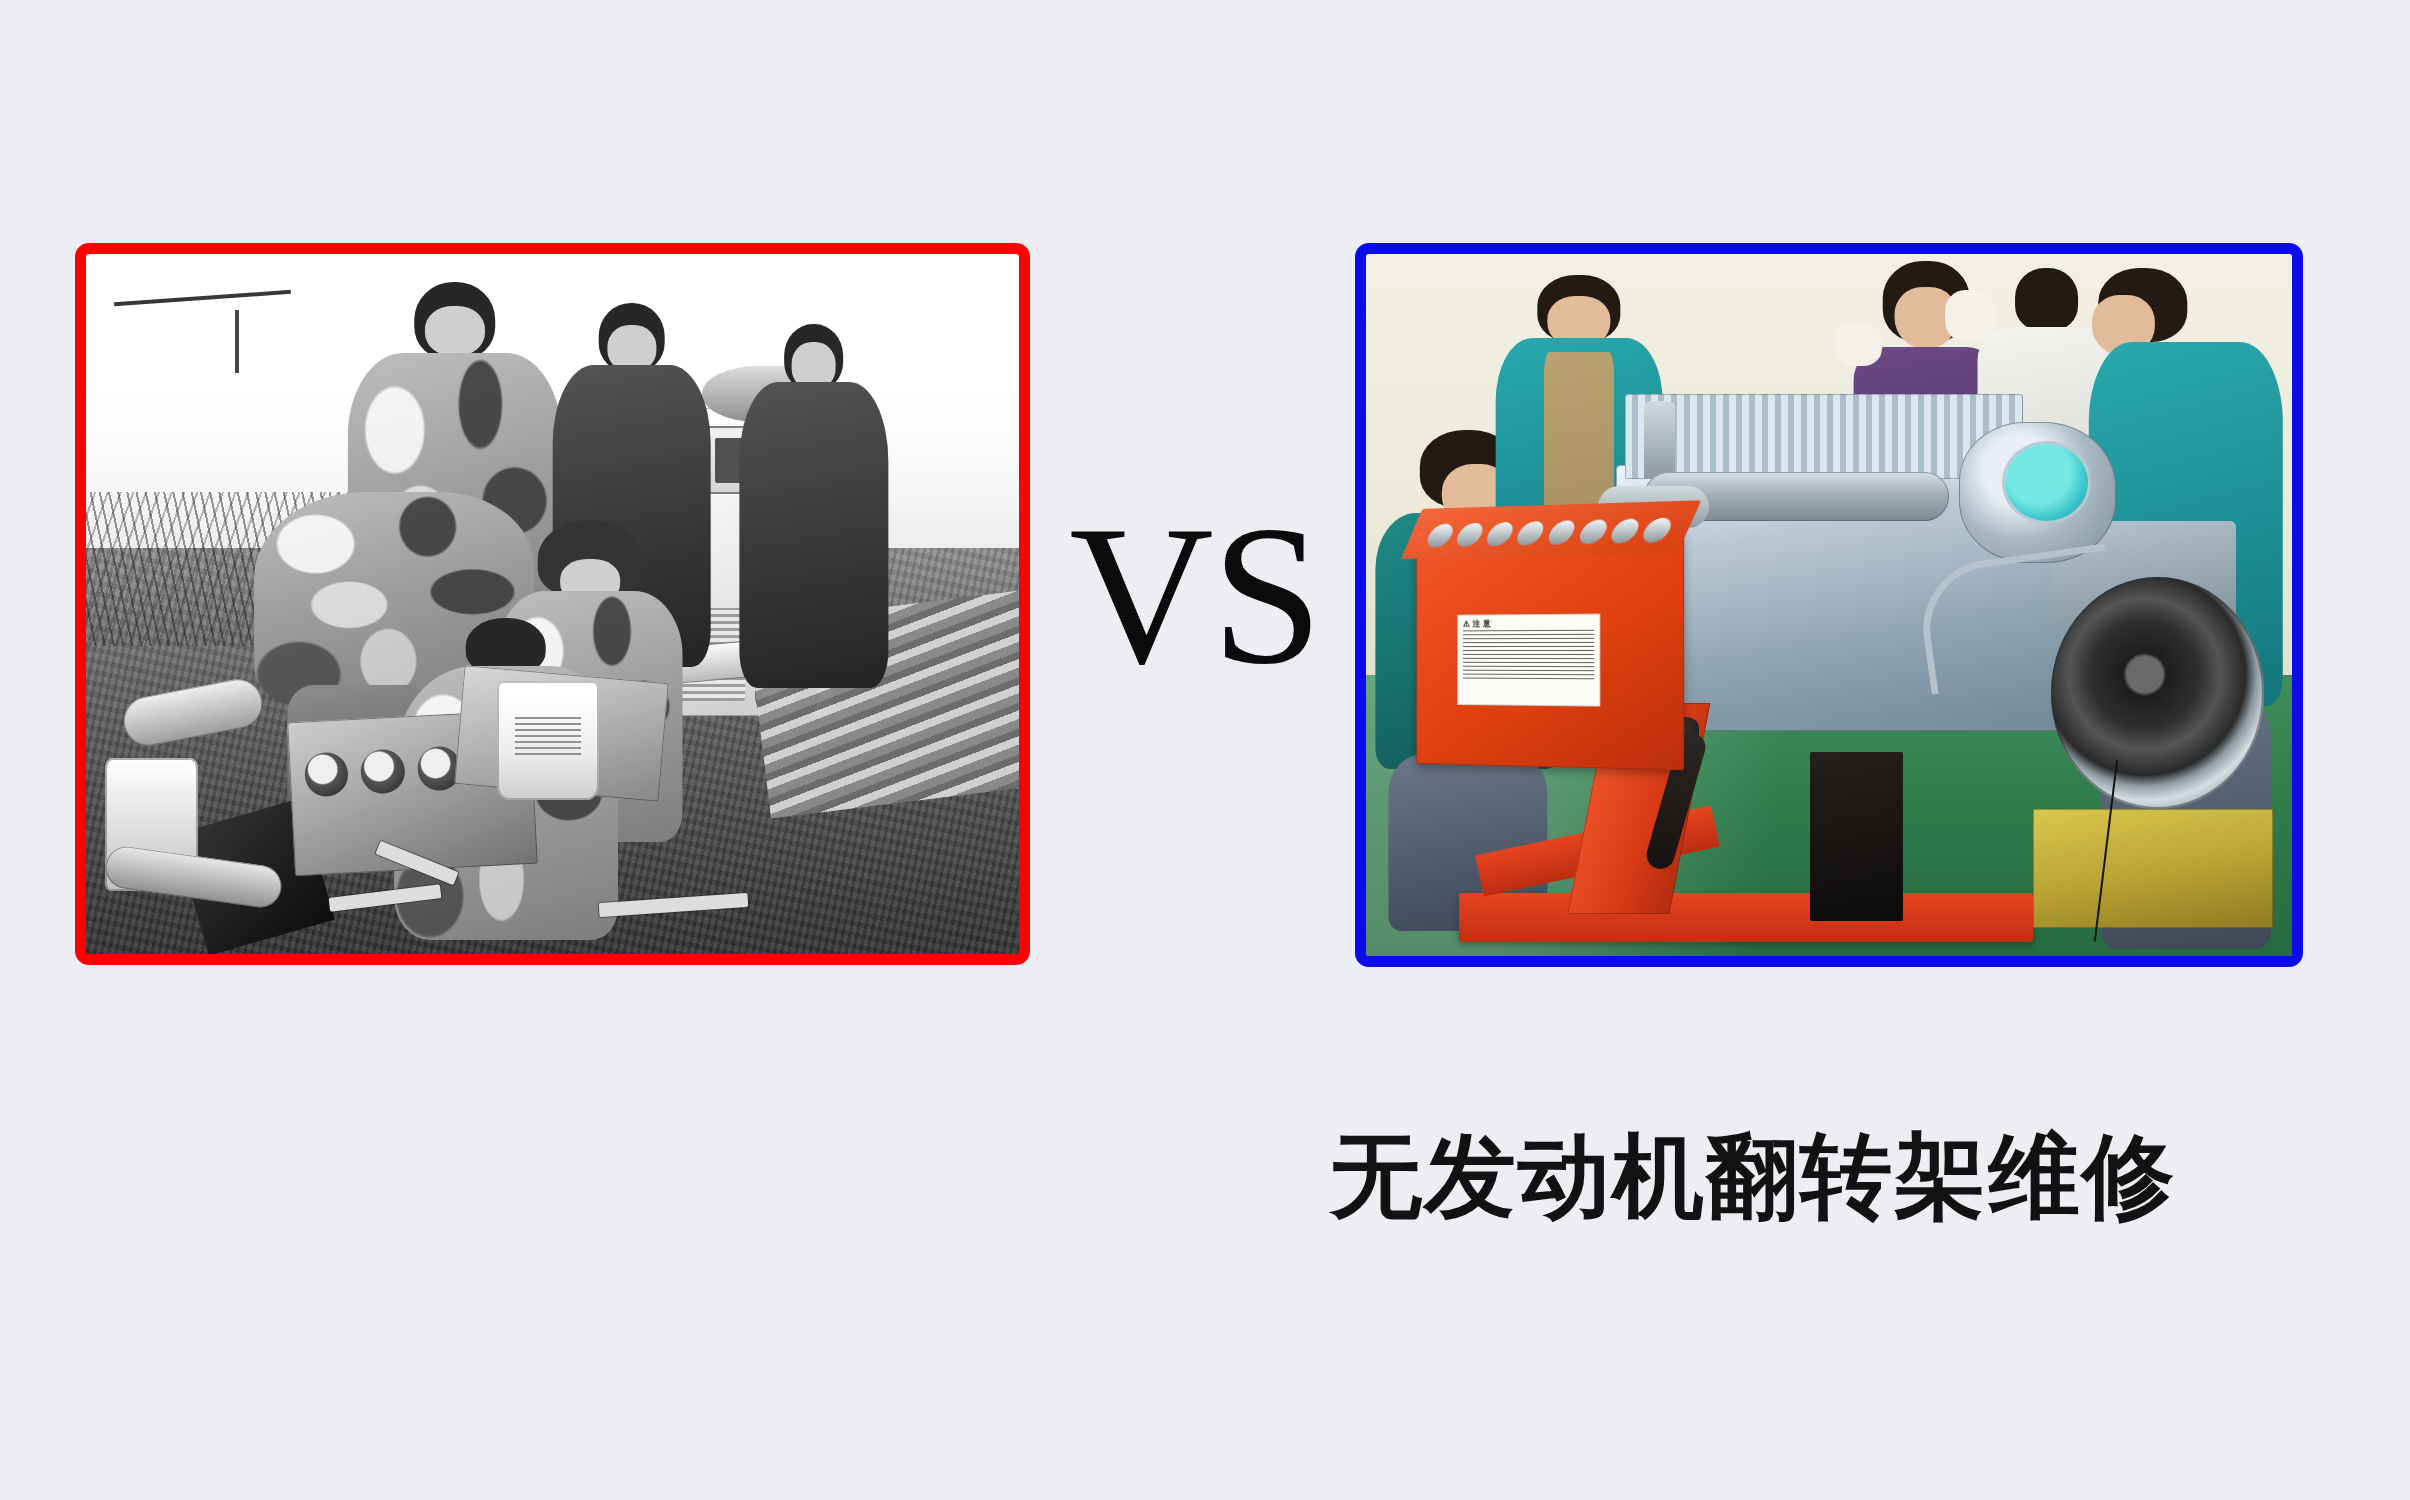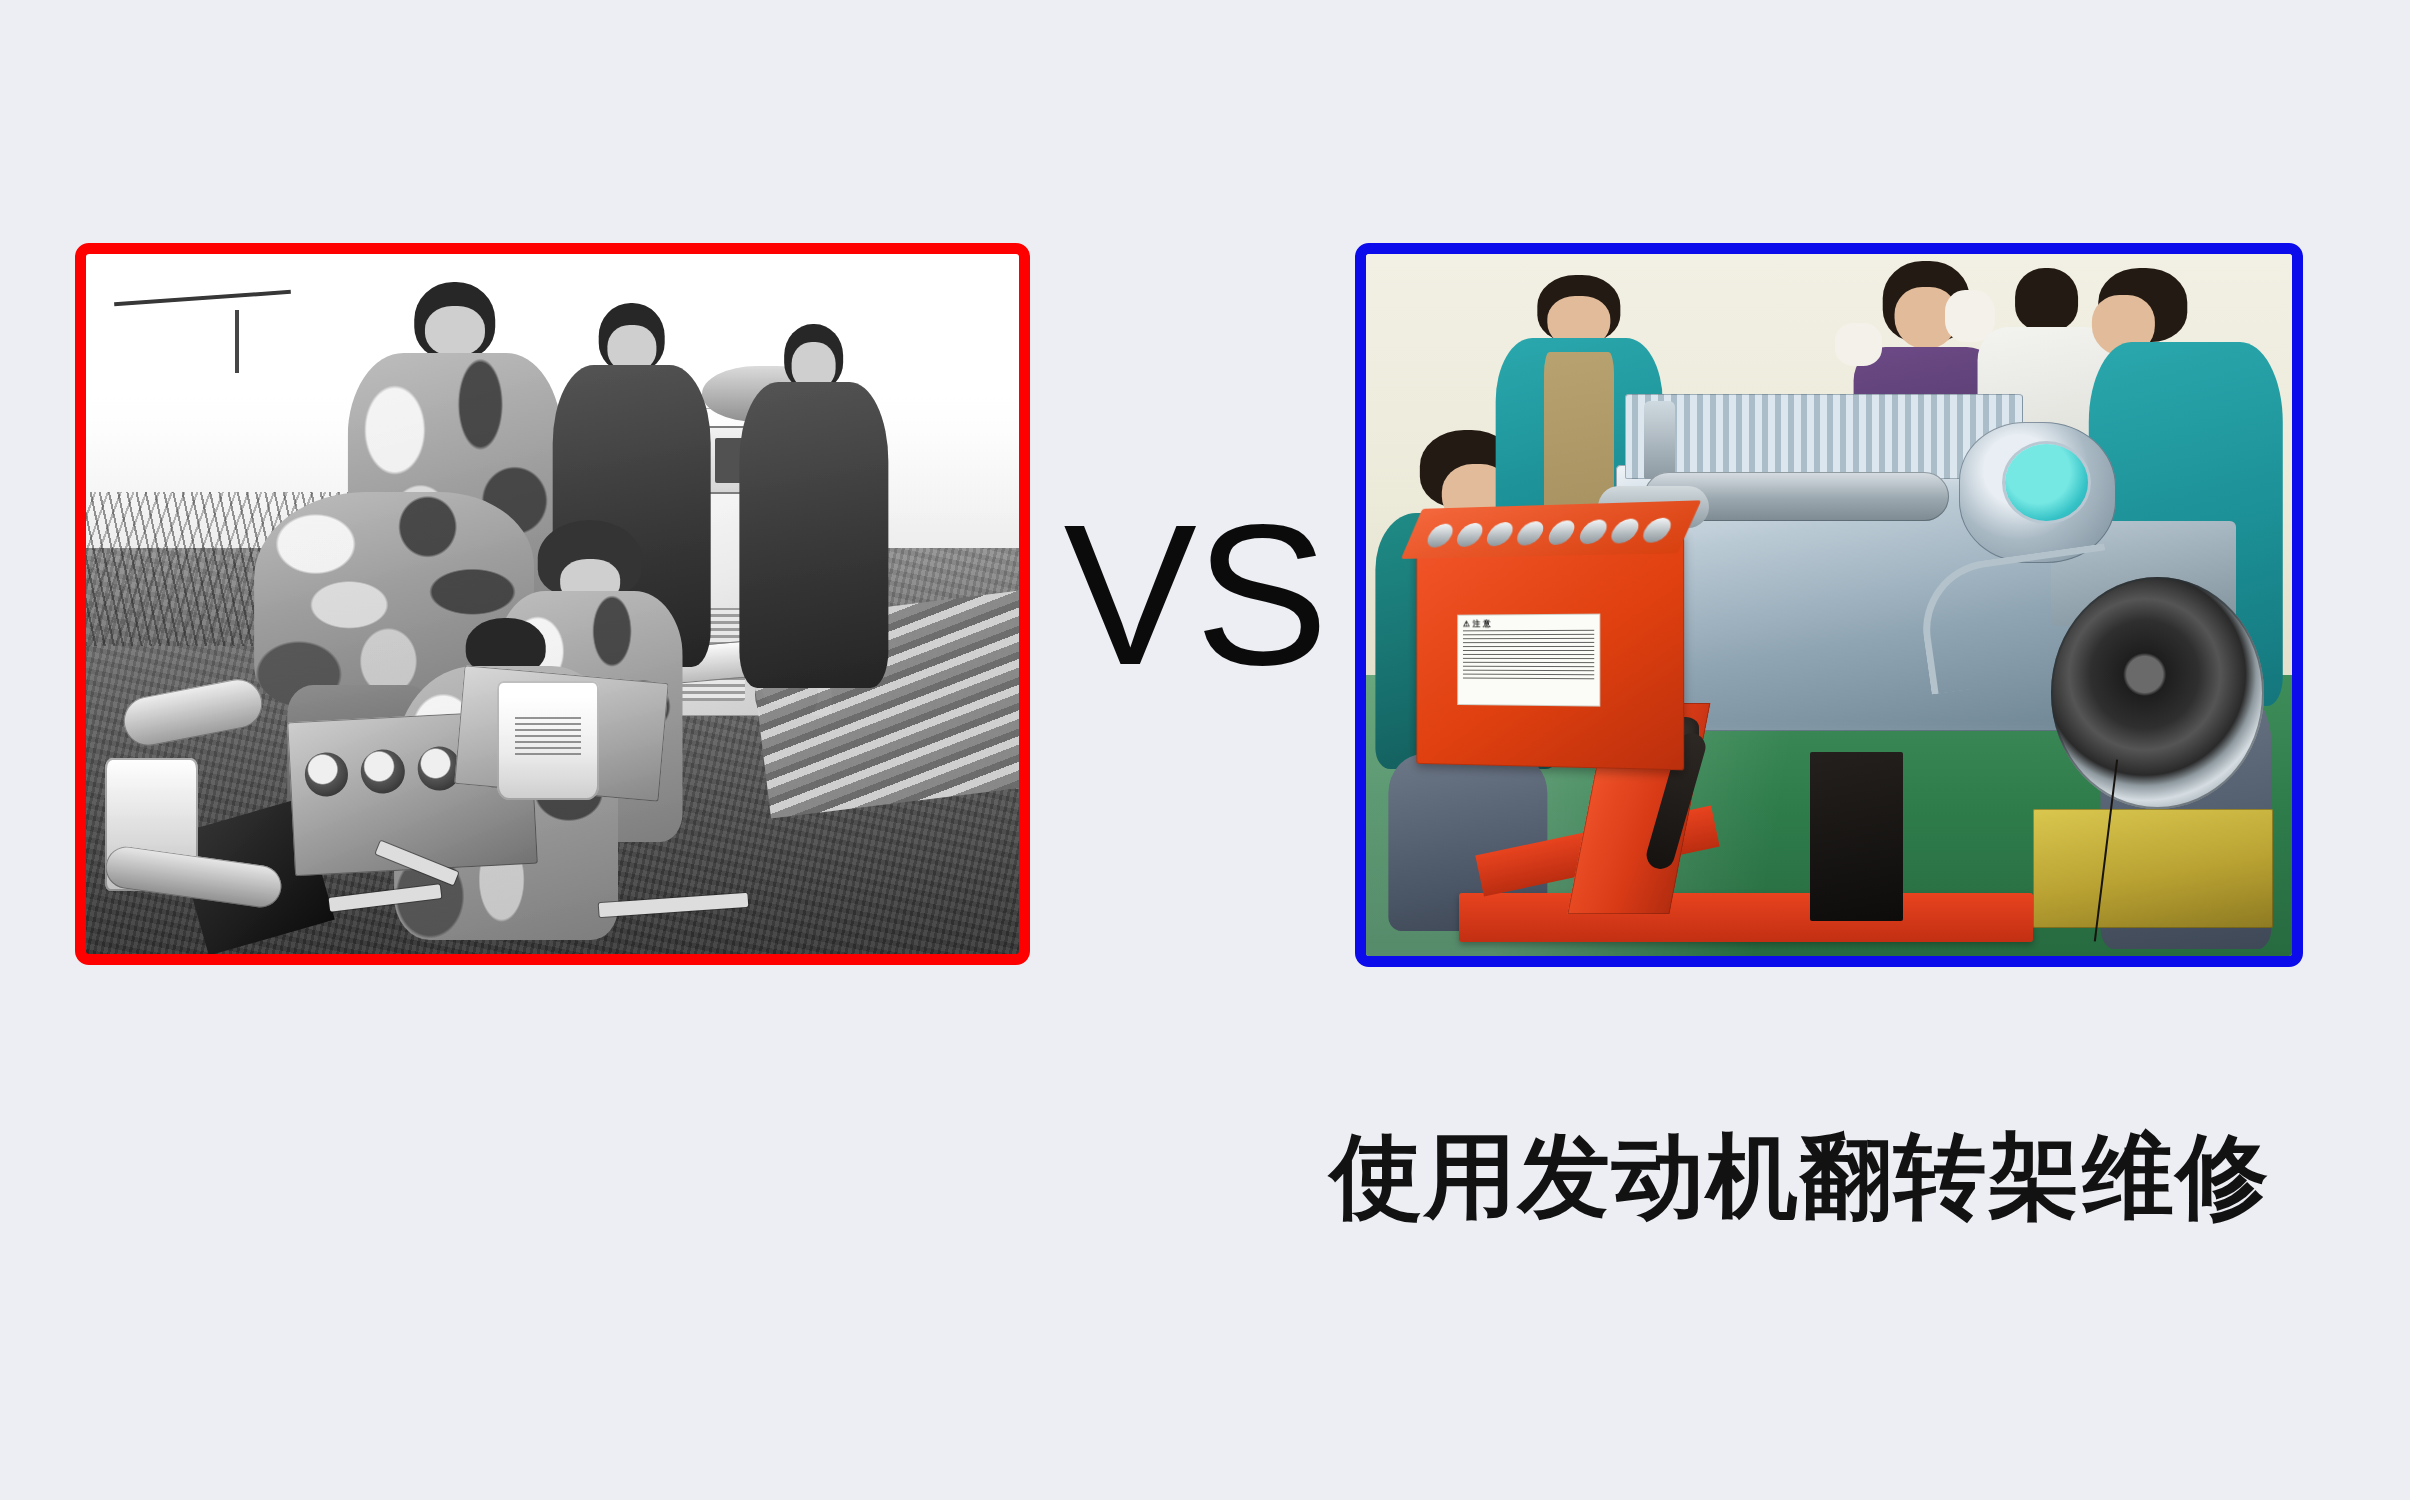--- a/index.html
+++ b/index.html
@@ -411,21 +411,21 @@
     position: absolute; right: 20%; bottom: 2%; width: 2px; height: 26%;
     background: #17130f; transform: rotate(7deg);
   }
 
   
   .vs {
     position: absolute;
     left: 1045px; top: 495px;
     width: 300px;
     text-align: center;
-    font-family: Liberation Sans, sans-serif;
+    font-family: Liberation Serif, serif;
     font-size: 200px;
     line-height: 200px;
     font-weight: 400;
     color: #0b0b0b;
     letter-spacing: -2px;
     user-select: none;
   }
 
   
   .caption {
@@ -601,15 +601,15 @@
           <div class="r-label-title">⚠ 注 意</div>
           <div class="r-label-lines"></div>
         </div>
       </div>
 
       <div class="r-tray"></div>
       <div class="r-cord"></div>
     </div>
   </div>
 
-  <div class="caption caption-right">使用发动机翻转架维修</div>
+  <div class="caption caption-right">无发动机翻转架维修</div>
 
 </div>
 
 </body></html>

